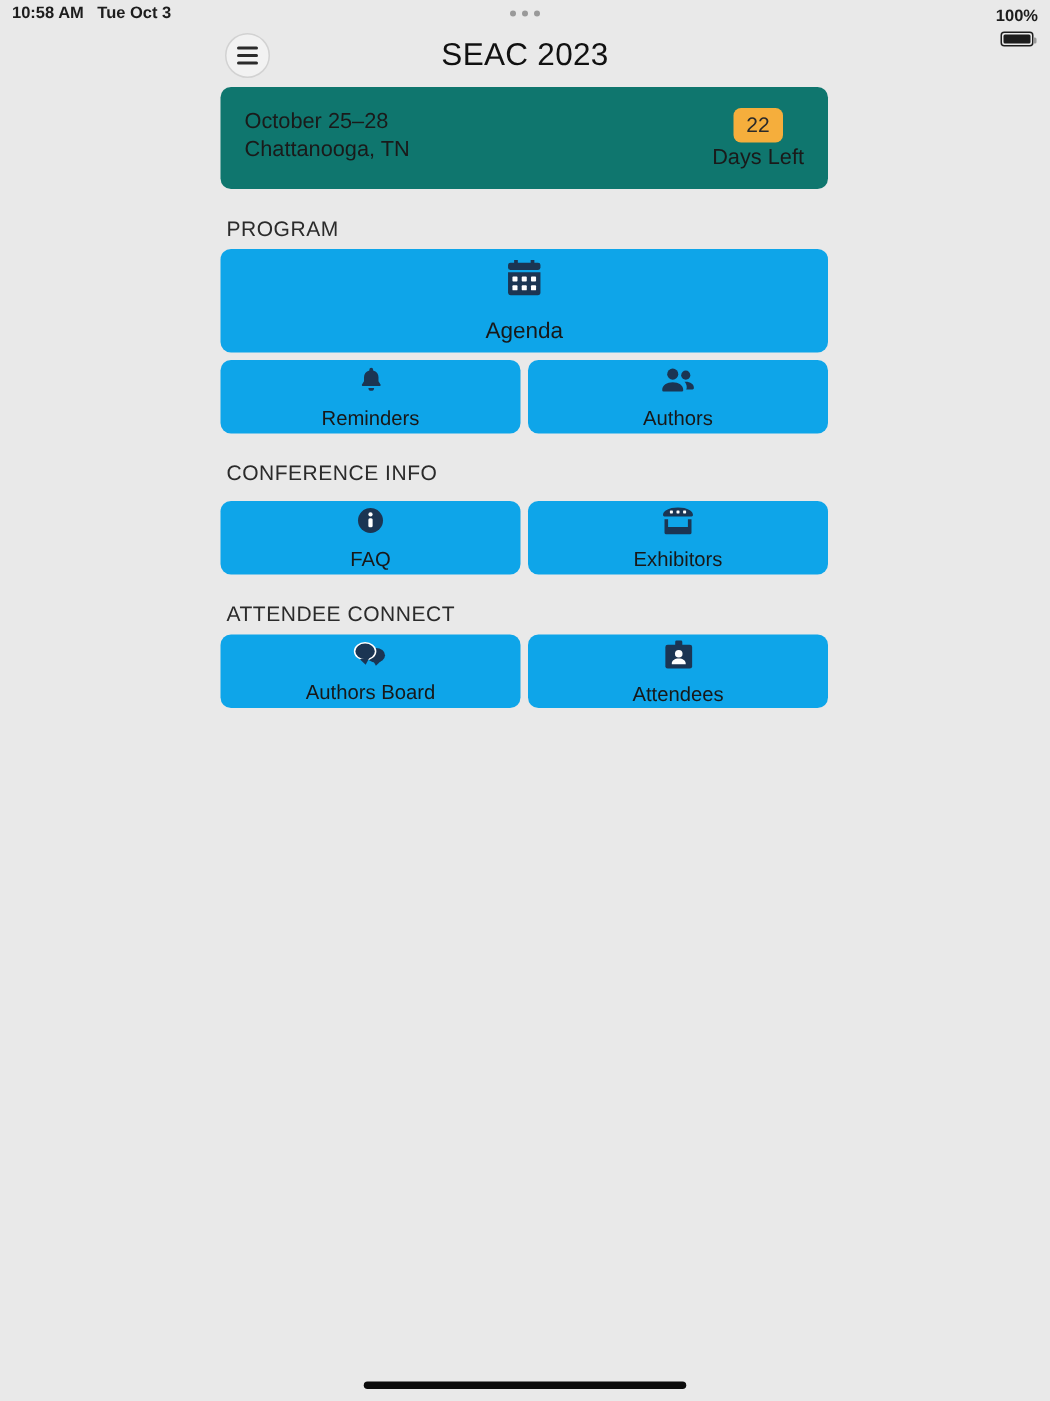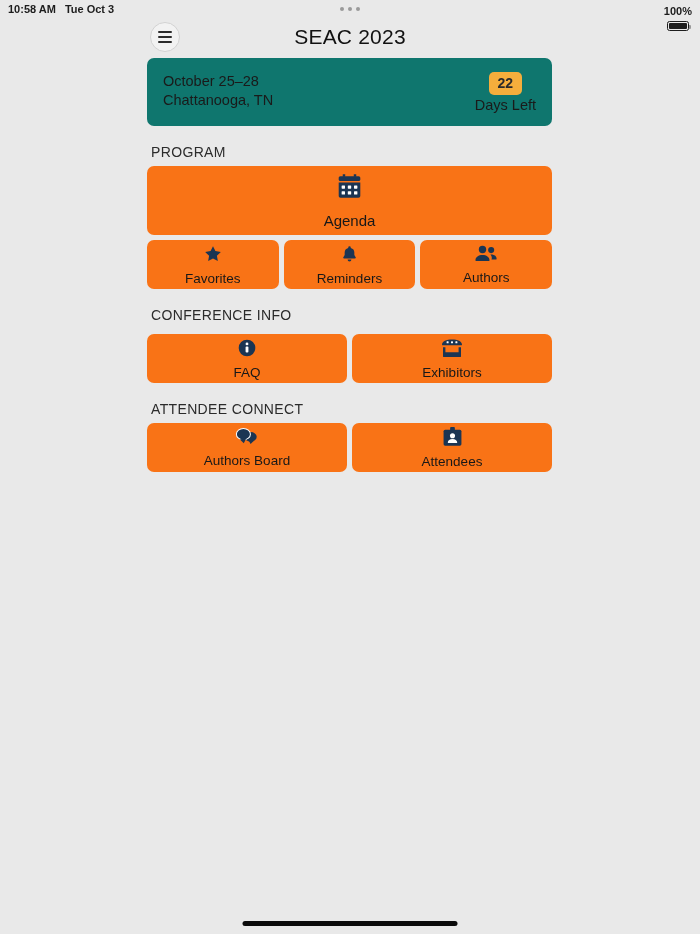--- a/index.html
+++ b/index.html
@@ -147,42 +147,42 @@
   .days-wrap {
     display: flex;
     flex-direction: column;
     align-items: center;
     gap: 2px;
   }
   .days-badge {
     background: #f5ae3c;
     color: #2a2a2a;
     font-size: 14px;
-    font-weight: 700;
+    font-weight: 400;
     border-radius: 5px;
     padding: 2px 9px;
     line-height: 1.35;
   }
   .days-label {
     font-size: 14.5px;
     color: #1a1a1a;
   }
 
   
   .section-head {
     font-size: 14px;
     color: #2b2b2b;
     letter-spacing: 0.35px;
     margin: 18px 0 6px 4px;
   }
 
   
   .tile-row { display: flex; gap: 5px; }
   .tile {
-    background: #f97316;
+    background: #0ea5e9;
     border-radius: 7px;
     display: flex;
     flex-direction: column;
     align-items: center;
     justify-content: center;
     cursor: pointer;
   }
   .tile-wide { width: 100%; height: 69px; gap: 9px; }
   .tile-grow { flex: 1 1 0; height: 49px; gap: 4px; }
   .tile-label {
@@ -279,28 +279,20 @@
             <rect x="16" y="16.2" width="3" height="2.9" rx=".5"></rect>
           </g>
         </svg>
       </span>
       <span class="tile-label">Agenda</span>
     </div>
 
     <div class="gap5"></div>
 
     <div class="tile-row">
-      <div class="tile tile-grow">
-        <span class="ico">
-          <svg width="20" height="20" viewBox="0 0 24 24" fill="currentColor">
-            <path d="M12 2.6l2.9 5.9 6.5.95-4.7 4.58 1.11 6.47L12 17.44 6.19 20.5 7.3 14.03 2.6 9.45l6.5-.95z"></path>
-          </svg>
-        </span>
-        <span class="tile-label">Favorites</span>
-      </div>
 
       <div class="tile tile-grow">
         <span class="ico">
           <svg width="19" height="20" viewBox="0 0 24 24" fill="currentColor">
             <path d="M12 2.2a1.6 1.6 0 0 1 1.6 1.6v.6a6 6 0 0 1 4.5 5.8v3.2l1.7 2.8a.9.9 0 0 1-.77 1.36H4.97A.9.9 0 0 1 4.2 16.2l1.7-2.8v-3.2a6 6 0 0 1 4.5-5.8v-.6A1.6 1.6 0 0 1 12 2.2z"></path>
             <path d="M9.6 19.1h4.8a2.4 2.4 0 0 1-4.8 0z"></path>
           </svg>
         </span>
         <span class="tile-label">Reminders</span>
       </div>

